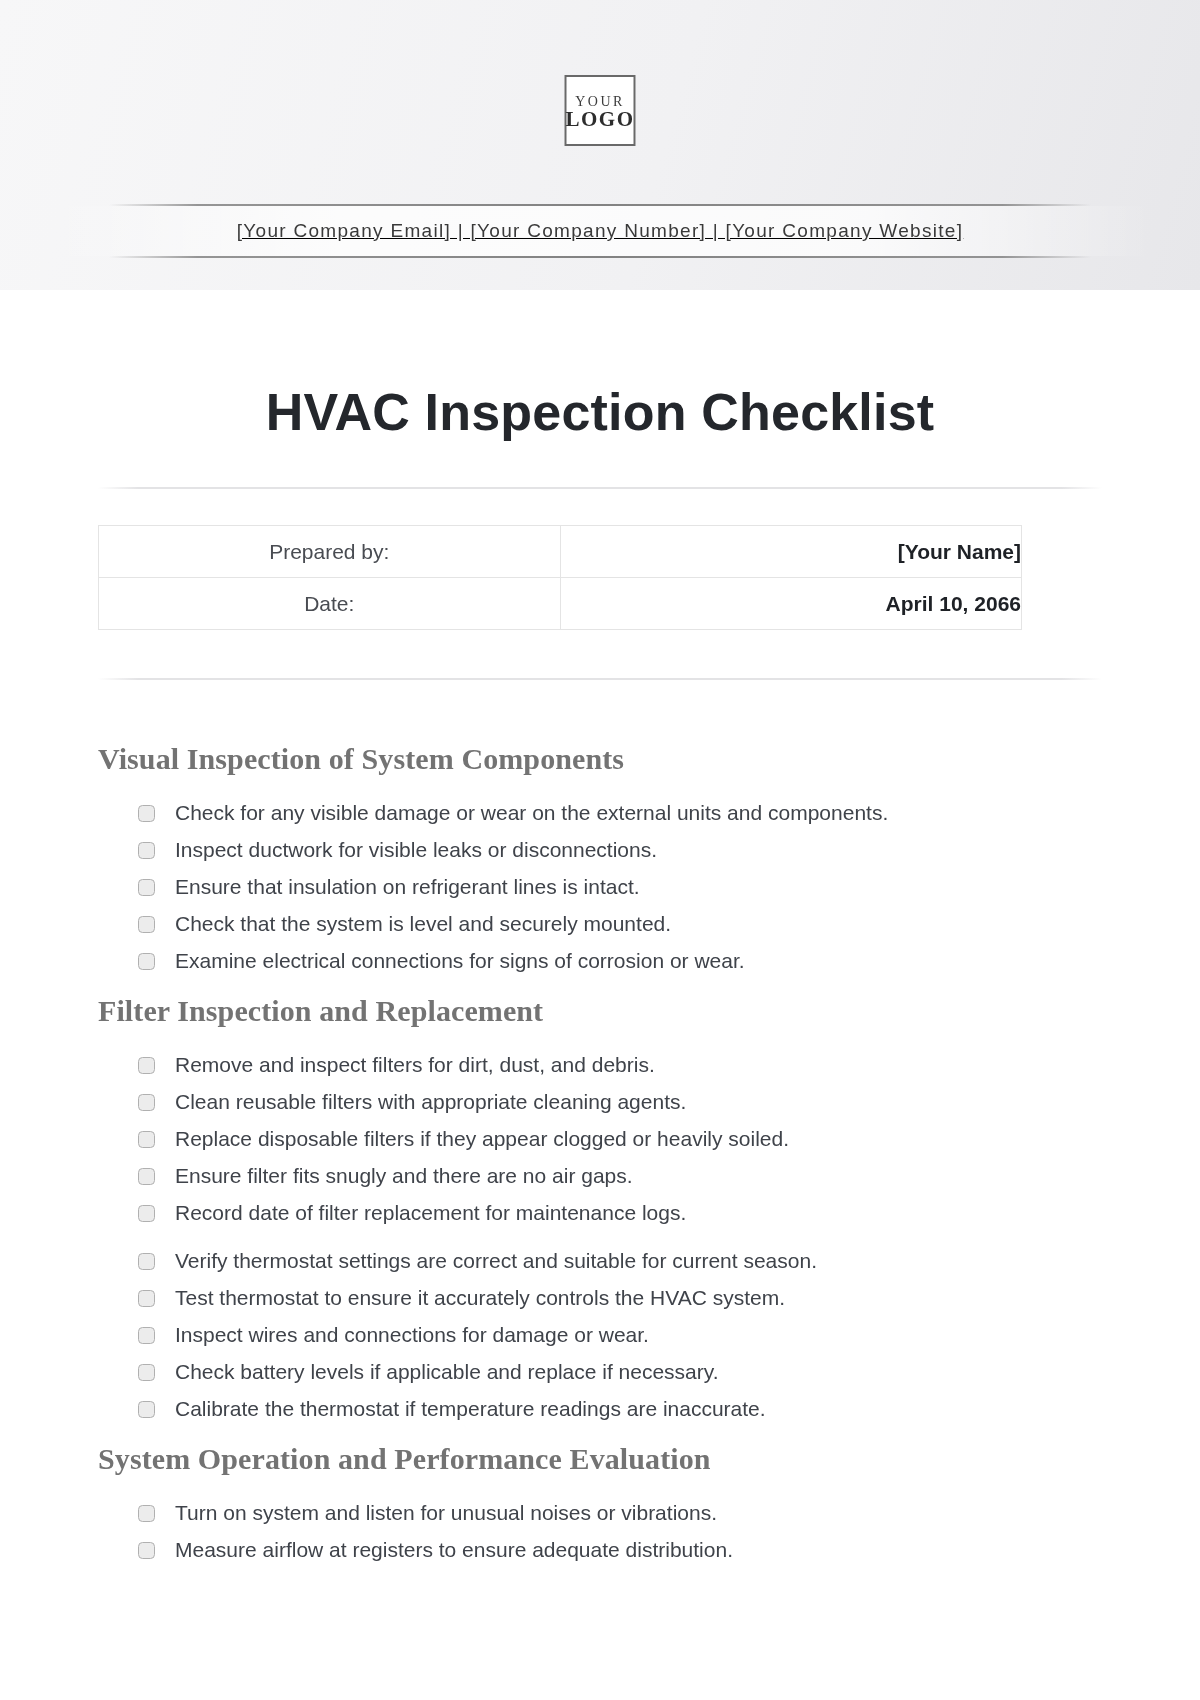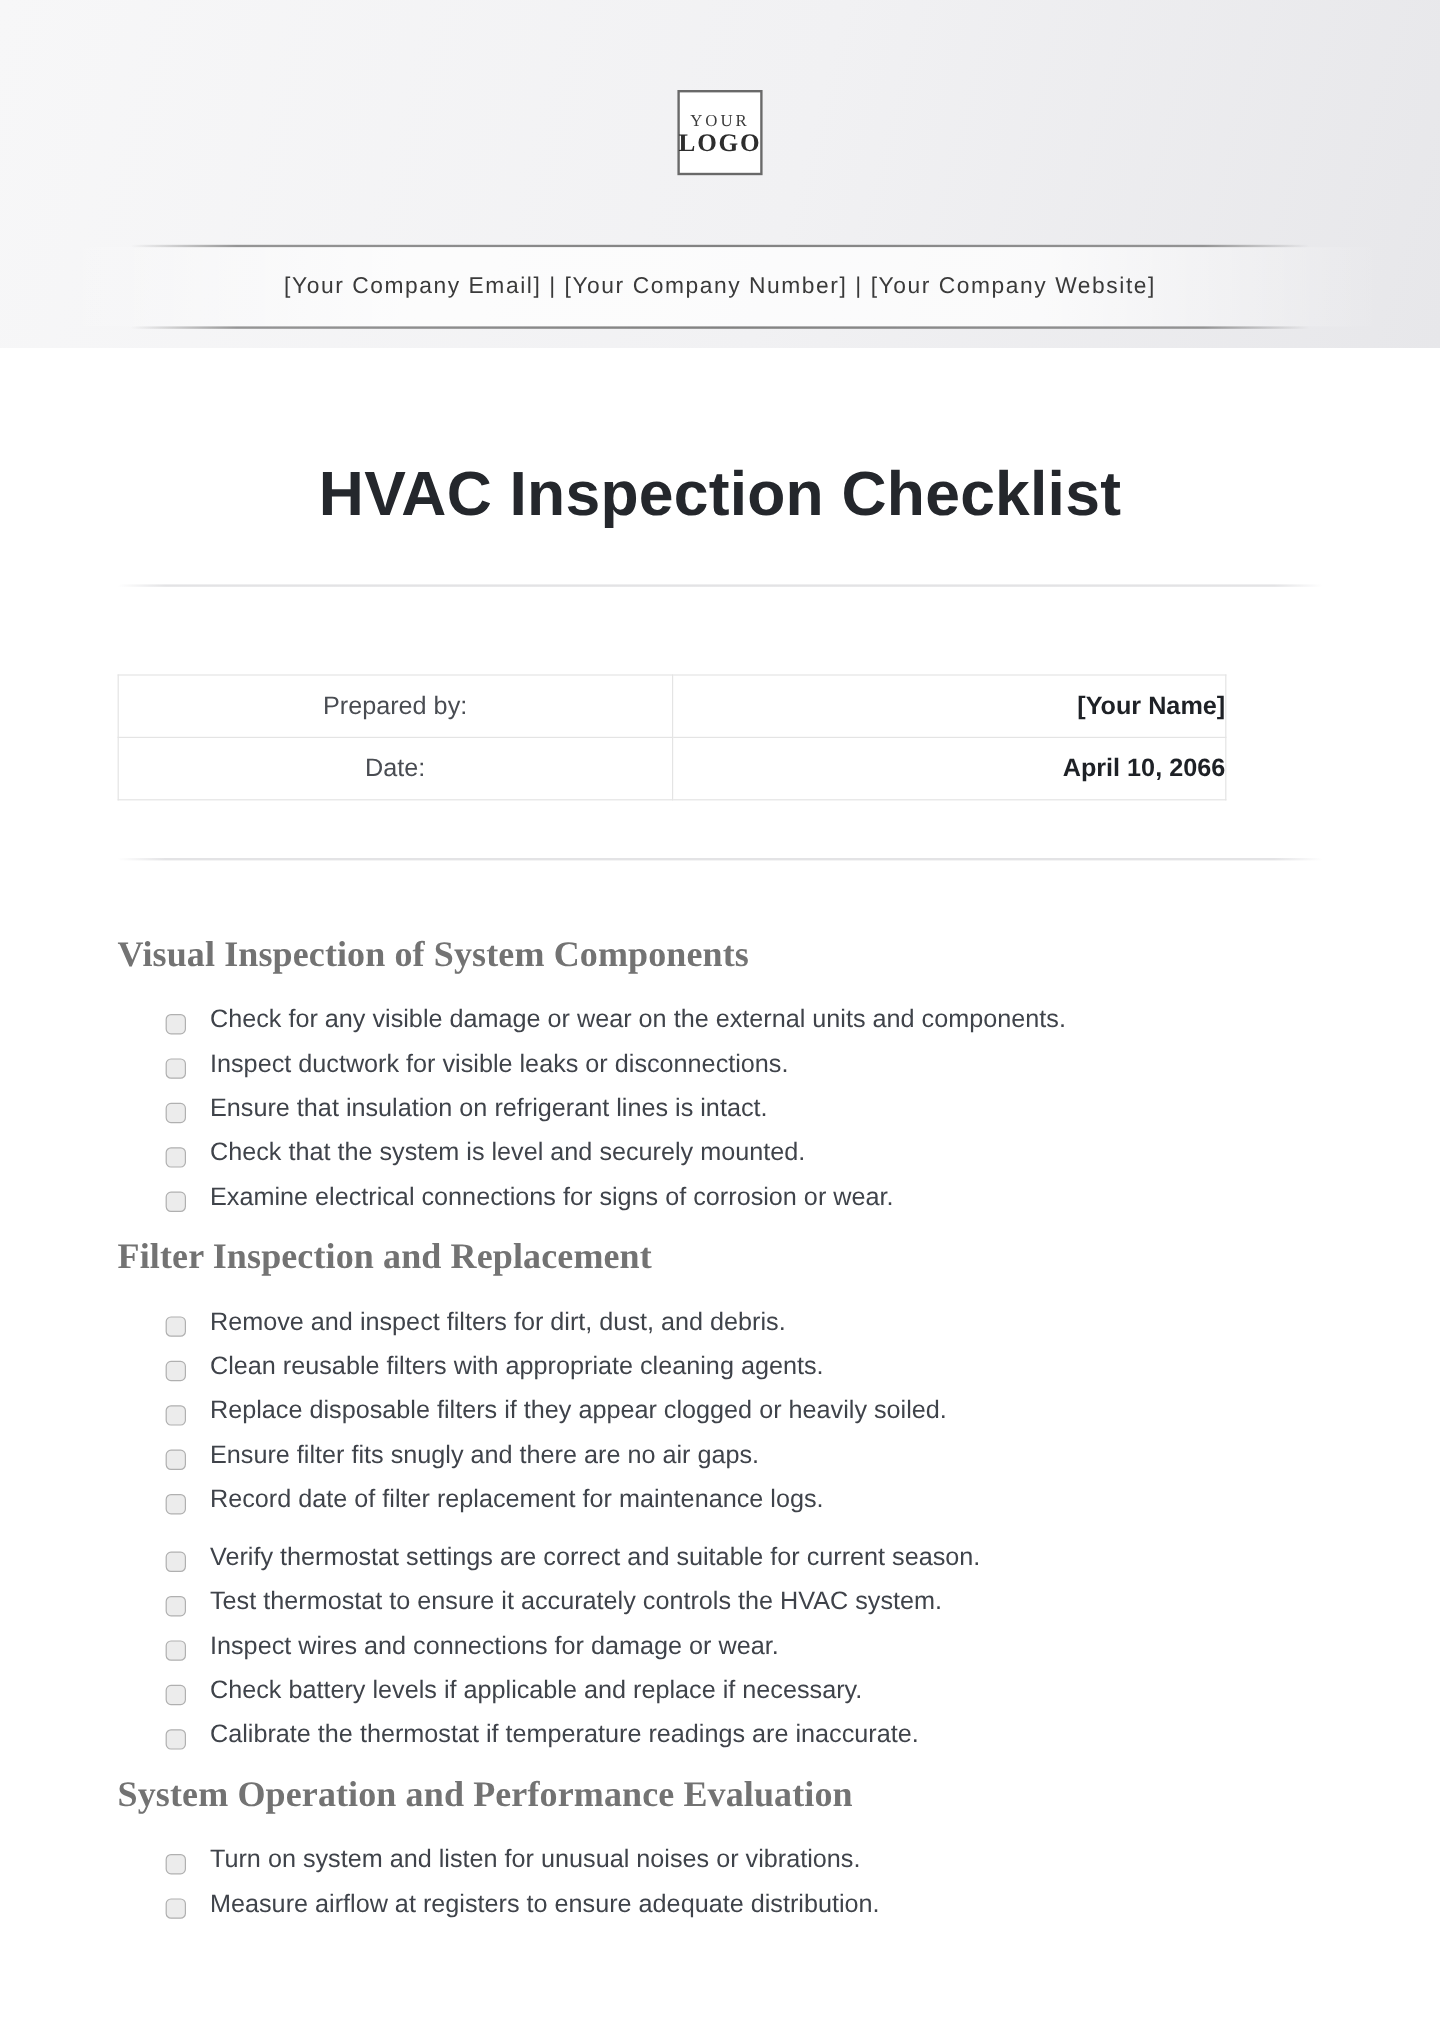--- a/index.html
+++ b/index.html
@@ -37,24 +37,25 @@
     color: #2d2d2d; line-height: 19px;
   }
   .contact-strip { position: absolute; top: 204px; left: 0; width: 100%; }
   .contact-rule {
     height: 2px; width: 982px; margin: 0 auto;
     background: linear-gradient(90deg,
       rgba(130,130,130,0) 0%, rgba(125,125,125,0.8) 9%,
       #828282 50%, rgba(125,125,125,0.8) 91%, rgba(130,130,130,0) 100%);
   }
   .contact-inner {
-    height: 66px; display: flex; align-items: center; justify-content: center;
+    height: 50px; display: flex; align-items: center; justify-content: center;
     background: linear-gradient(90deg,
       rgba(255,255,255,0) 4%, rgba(255,255,255,0.75) 28%,
       rgba(255,255,255,0.75) 72%, rgba(255,255,255,0) 96%);
+    text-decoration: underline;
   }
   .contact-text {
     font-size: 19px; letter-spacing: 1.3px; color: #3a3a3a;
   }
 
   
   .main { padding: 0 98px; }
 
   .page-title {
     margin-top: 98px;
@@ -64,21 +65,21 @@
   }
 
   .divider {
     height: 2px; margin-top: 51px;
     background: linear-gradient(90deg,
       rgba(227,227,229,0) 0%, #e3e3e5 4%, #e3e3e5 96%, rgba(227,227,229,0) 100%);
   }
   .divider.below-table { margin-top: 48px; }
 
   table.info-table {
-    margin-top: 73px;
+    margin-top: 36px;
     width: 924px;
     border-collapse: collapse;
   }
   .info-table td {
     border: 1px solid #e4e4e4;
     height: 52px; width: 50%;
     text-align: center; vertical-align: middle;
     font-size: 21px;
   }
   .info-table td.cell-label { color: #494c52; font-weight: 400; }
@@ -86,21 +87,21 @@
 
   .section-heading {
     margin-top: 20px;
     font-size: 30px; font-weight: 700; line-height: 36px;
     color: #737373; letter-spacing: 0.1px; font-family: Liberation Serif, serif;
   }
   .section-heading.first { margin-top: 61px; }
 
   .checklist { margin-top: 24px; }
   .check-item {
-    display: flex; align-items: flex-end;
+    display: flex; align-items: center;
     height: 24px; margin-bottom: 13px; padding-left: 40px;
   }
   .checkbox {
     flex: 0 0 auto;
     width: 17px; height: 17px;
     border: 1.5px solid #b0b0b0;
     border-radius: 4.5px;
     background: #ececec;
     margin-right: 20px;
   }

